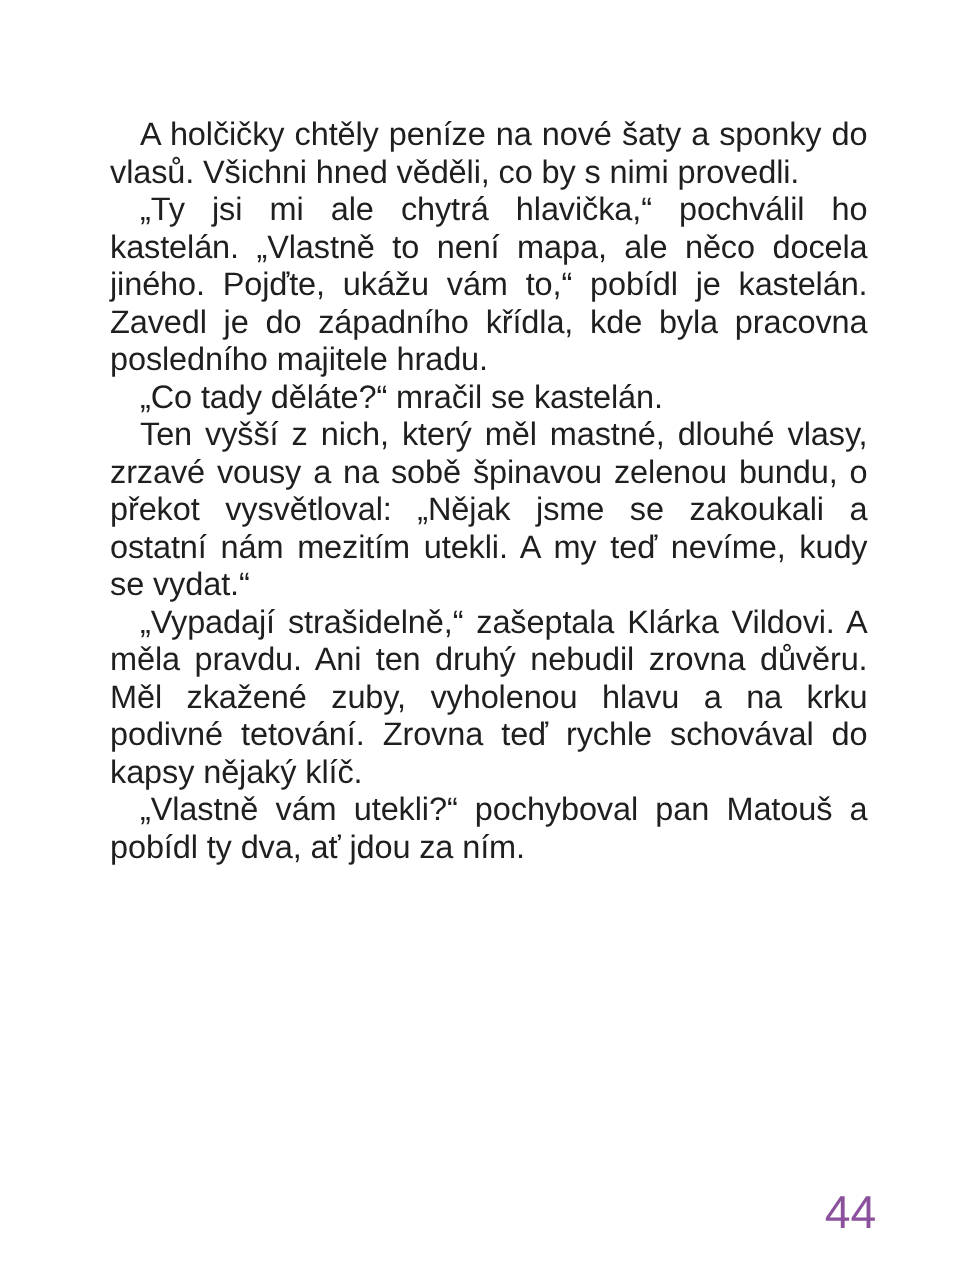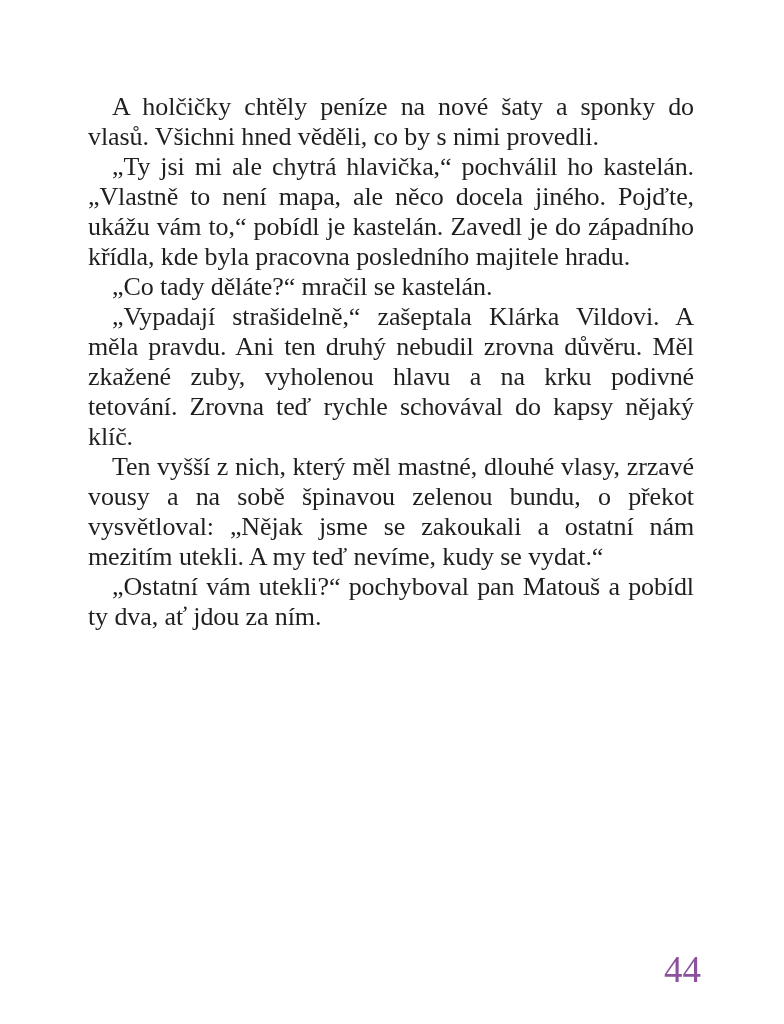--- a/index.html
+++ b/index.html
@@ -10,21 +10,21 @@
     width: 784px;
     height: 1024px;
     background: var(--background, #ffffff);
     overflow: hidden;
   }
   .book-page {
     position: relative;
     width: 701px;
     height: 1024px;
     background: var(--background, #ffffff);
-    font-family: Liberation Serif, serif;
+    font-family: Liberation Sans, sans-serif;
   }
   .text-block {
     position: absolute;
     left: 88px;
     top: 92px;
     width: 606px;
     color: var(--text, #1f1f1f);
     font-size: 26px;
     line-height: 30px;
     text-align: justify;
@@ -47,18 +47,18 @@
   }
 </style>
 </head>
 <body>
 
 <div class="book-page">
   <div class="text-block">
     <p>A holčičky chtěly peníze na nové šaty a sponky do vlasů. Všichni hned věděli, co by s nimi provedli.</p>
     <p>„Ty jsi mi ale chytrá hlavička,“ pochválil ho kastelán. „Vlastně to není mapa, ale něco docela jiného. Pojďte, ukážu vám to,“ pobídl je kastelán. Zavedl je do západního křídla, kde byla pracovna posledního majitele hradu.</p>
     <p>„Co tady děláte?“ mračil se kastelán.</p>
+    <p>Ten vyšší z nich, který měl mastné, dlouhé vlasy, zrzavé vousy a na sobě špinavou zelenou bundu, o překot vysvětloval: „Nějak jsme se zakoukali a ostatní nám mezitím utekli. A my teď nevíme, kudy se vydat.“</p>
     <p>„Vypadají strašidelně,“ zašeptala Klárka Vildovi. A měla pravdu. Ani ten druhý nebudil zrovna důvěru. Měl zkažené zuby, vyholenou hlavu a na krku podivné tetování. Zrovna teď rychle schovával do kapsy nějaký klíč.</p>
-    <p>Ten vyšší z nich, který měl mastné, dlouhé vlasy, zrzavé vousy a na sobě špinavou zelenou bundu, o překot vysvětloval: „Nějak jsme se zakoukali a ostatní nám mezitím utekli. A my teď nevíme, kudy se vydat.“</p>
-    <p>„Ostatní vám utekli?“ pochyboval pan Matouš a pobídl ty dva, ať jdou za ním.</p>
+    <p>„Vlastně vám utekli?“ pochyboval pan Matouš a pobídl ty dva, ať jdou za ním.</p>
   </div>
   <div class="page-number">44</div>
 </div>
 
 </body></html>

